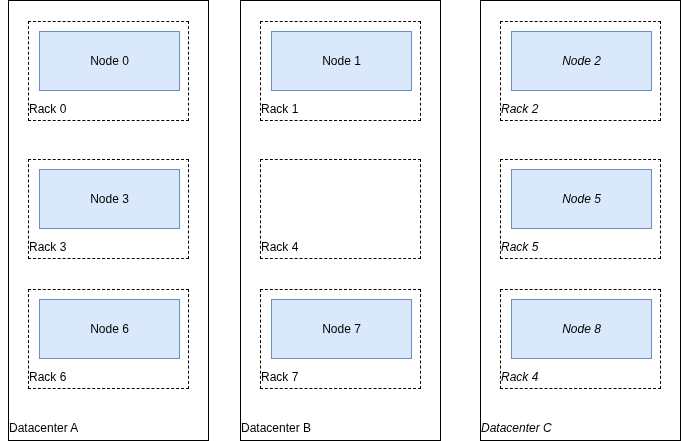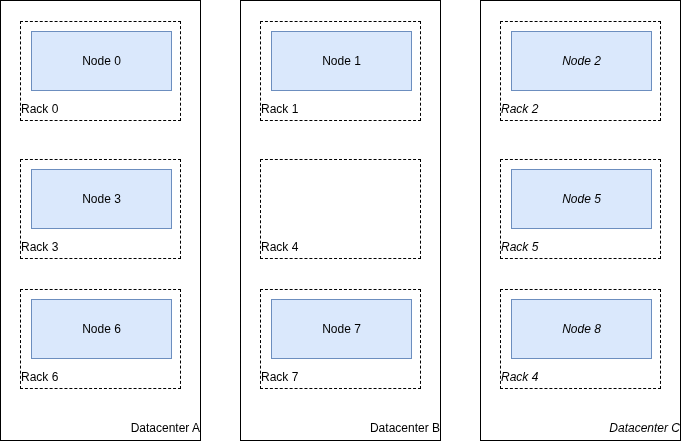--- a/index.html
+++ b/index.html
@@ -19,29 +19,29 @@
   }
   .datacenter {
     position: absolute;
     top: 0;
     width: 201px;
     height: 441px;
     border: 1px solid var(--datacenter-border, #000000);
     box-sizing: border-box;
     background: var(--background, #ffffff);
   }
-  .dc-a { left: 0; }
+  .dc-a { left: 8px; }
   .dc-b { left: 240px; }
   .dc-c { left: 480px; font-style: italic; }
   .dc-label {
     position: absolute;
     bottom: 5px;
     left: 0;
     right: 0;
-    text-align: right;
+    text-align: left;
     white-space: nowrap;
   }
   .rack {
     position: absolute;
     left: 19px;
     width: 161px;
     height: 100px;
     border: 1px dashed var(--rack-border, #000000);
     box-sizing: border-box;
     background: var(--background, #ffffff);

